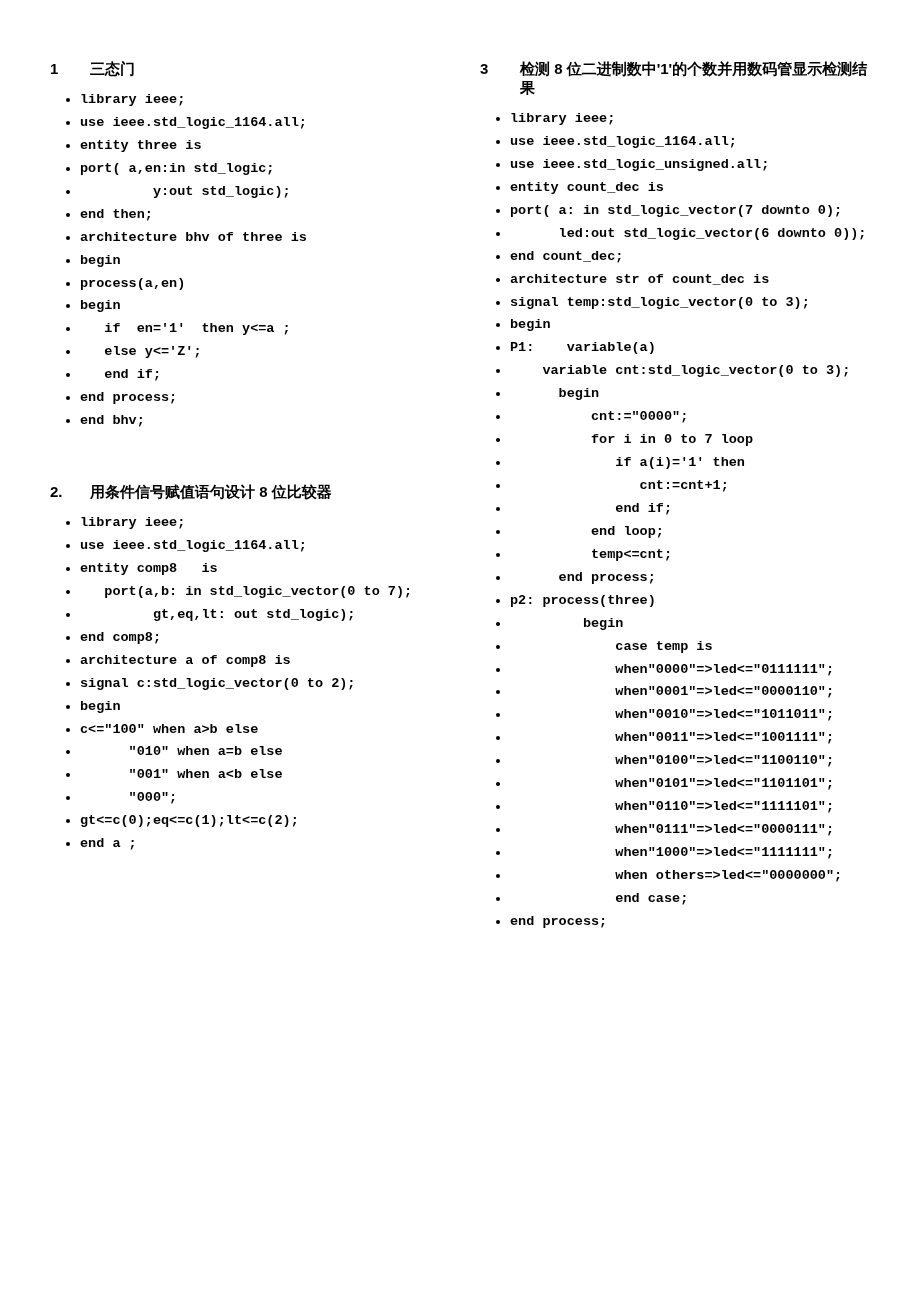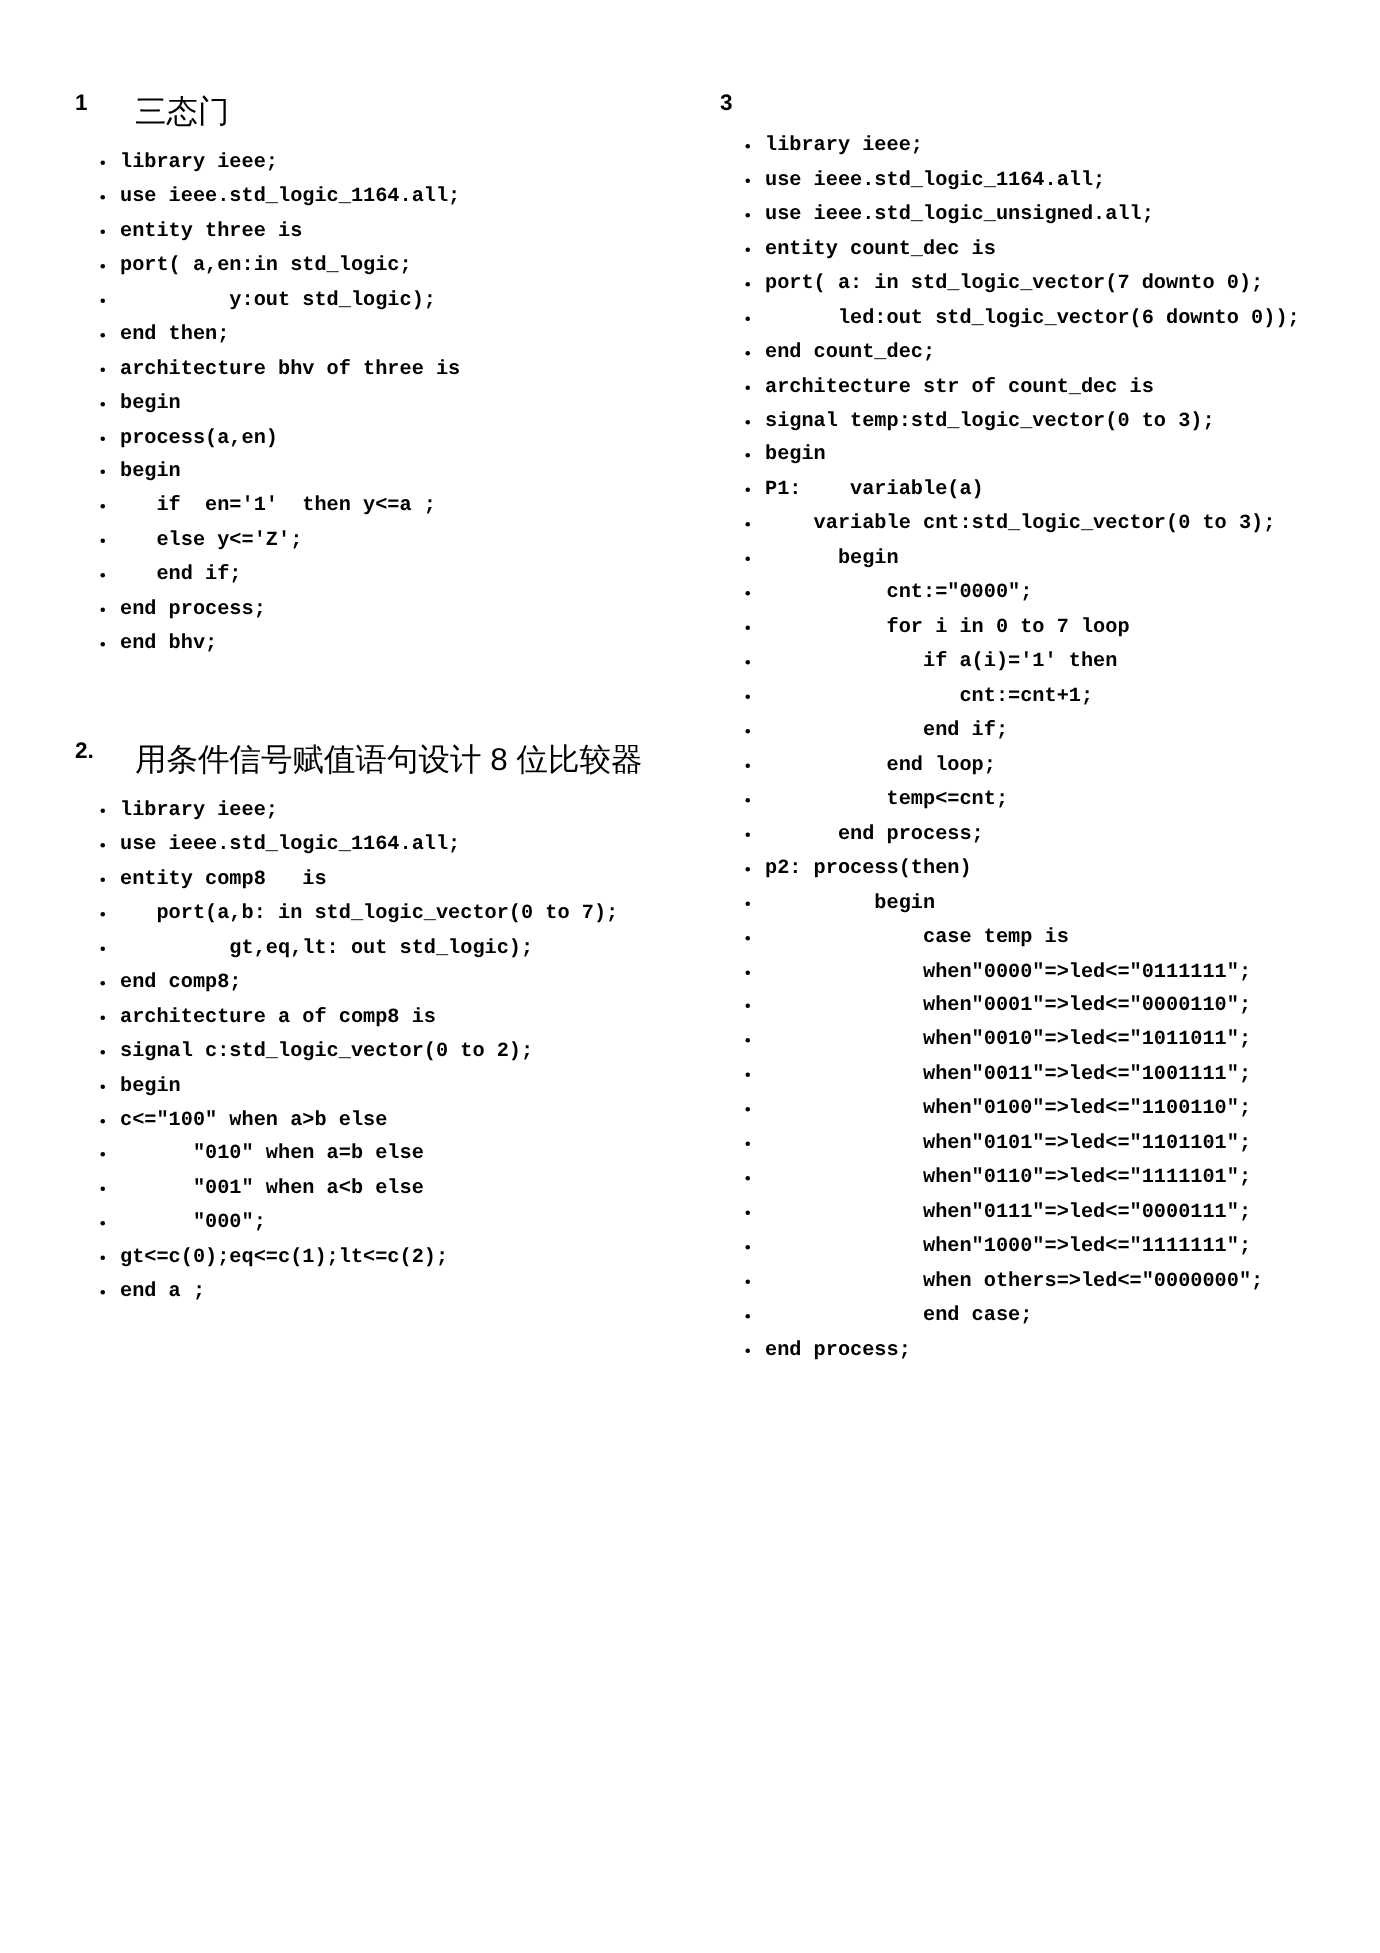--- a/index.html
+++ b/index.html
@@ -22,22 +22,22 @@
       display: flex;
       align-items: flex-start;
       gap: 20px;
     }
     .section-num {
       font-weight: bold;
       font-size: 15px;
       min-width: 20px;
     }
     .section-heading {
-      font-weight: normal;
-      font-size: 21px;
+      font-weight: bold;
+      font-size: 15px;
     }
     ul.code-list {
       list-style: disc;
       padding-left: 30px;
       font-family: Liberation Mono, monospace;
     }
     ul.code-list li {
       font-weight: bold;
       font-size: 13.5px;
       line-height: 1.7;
@@ -99,20 +99,21 @@
       </ul>
     </div>
 
   </div>
 
   <div>
 
     <div class="section">
       <div class="section-title">
         <span class="section-num" style="min-width:20px;">3</span>
+        <span class="section-heading" style="font-weight:bold;font-size:15px;">检测 8 位二进制数中'1'的个数并用数码管显示检测结果</span>
       </div>
       <ul class="code-list">
         <li>library ieee;</li>
         <li>use ieee.std_logic_1164.all;</li>
         <li>use ieee.std_logic_unsigned.all;</li>
         <li>entity count_dec is</li>
         <li>port( a: in std_logic_vector(7 downto 0);</li>
         <li>      led:out std_logic_vector(6 downto 0));</li>
         <li>end count_dec;</li>
         <li>architecture str of count_dec is</li>
@@ -122,21 +123,21 @@
         <li>    variable cnt:std_logic_vector(0 to 3);</li>
         <li>      begin</li>
         <li>          cnt:="0000";</li>
         <li>          for i in 0 to 7 loop</li>
         <li>             if a(i)='1' then</li>
         <li>                cnt:=cnt+1;</li>
         <li>             end if;</li>
         <li>          end loop;</li>
         <li>          temp&lt;=cnt;</li>
         <li>      end process;</li>
-        <li>p2: process(then)</li>
+        <li>p2: process(three)</li>
         <li>         begin</li>
         <li>             case temp is</li>
         <li>             when"0000"=&gt;led&lt;="0111111";</li>
         <li>             when"0001"=&gt;led&lt;="0000110";</li>
         <li>             when"0010"=&gt;led&lt;="1011011";</li>
         <li>             when"0011"=&gt;led&lt;="1001111";</li>
         <li>             when"0100"=&gt;led&lt;="1100110";</li>
         <li>             when"0101"=&gt;led&lt;="1101101";</li>
         <li>             when"0110"=&gt;led&lt;="1111101";</li>
         <li>             when"0111"=&gt;led&lt;="0000111";</li>

